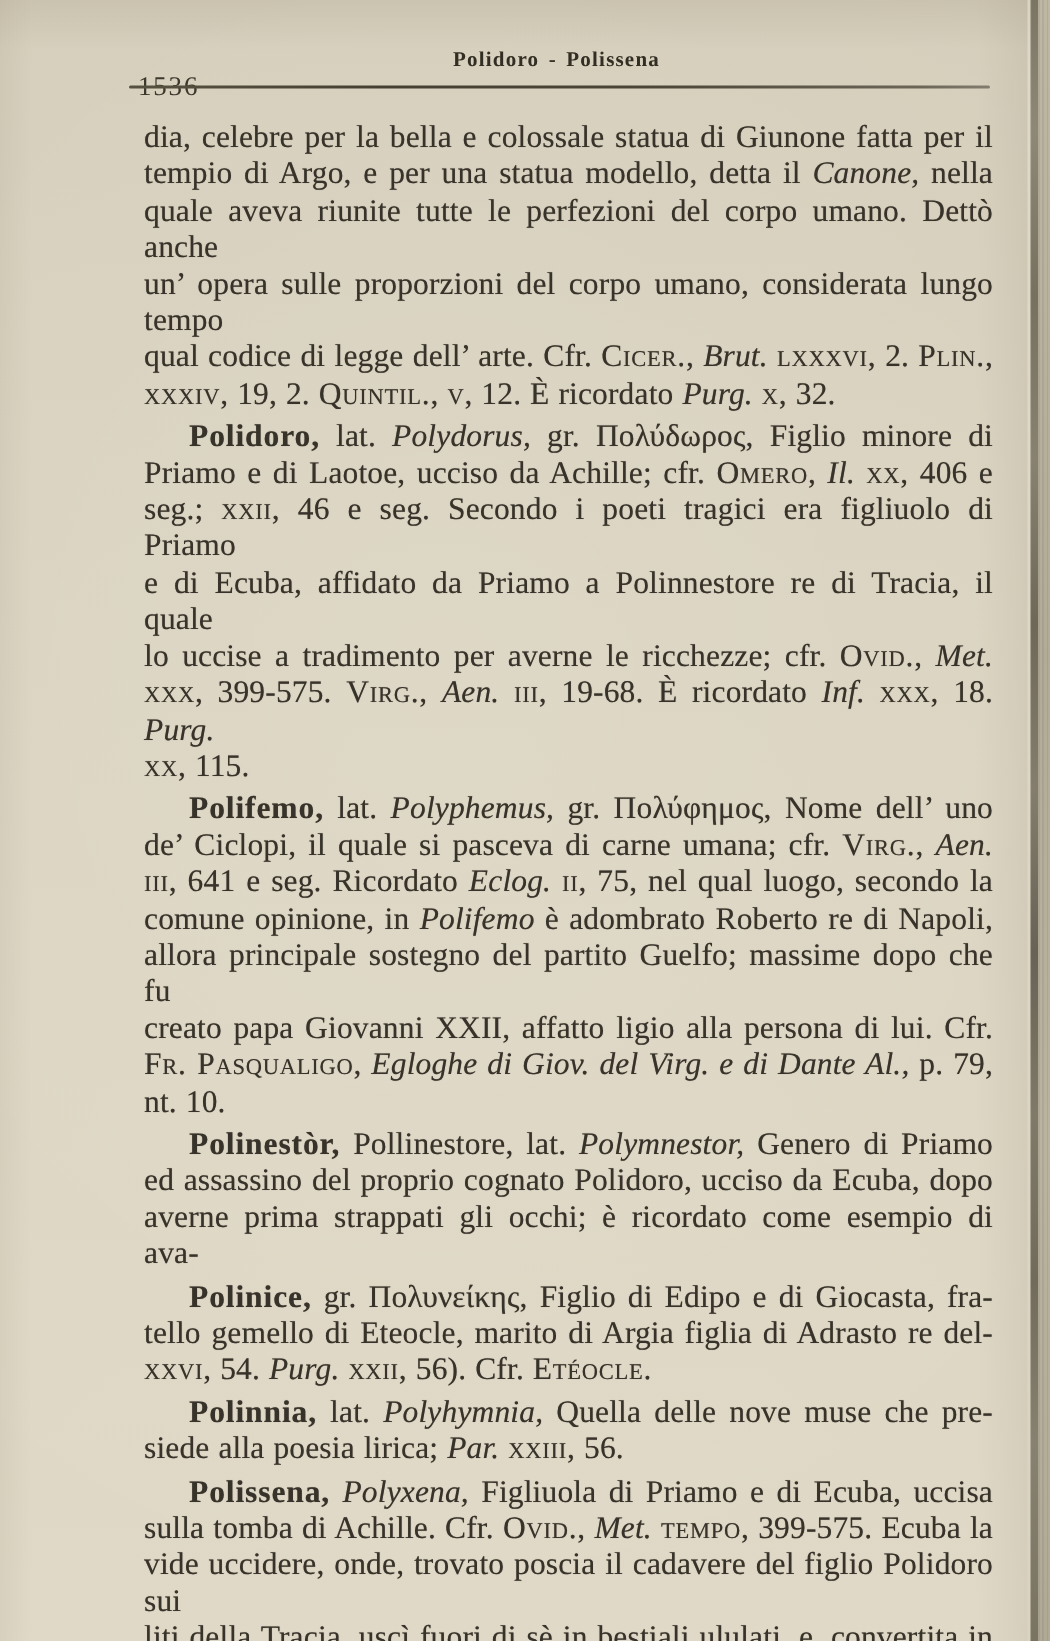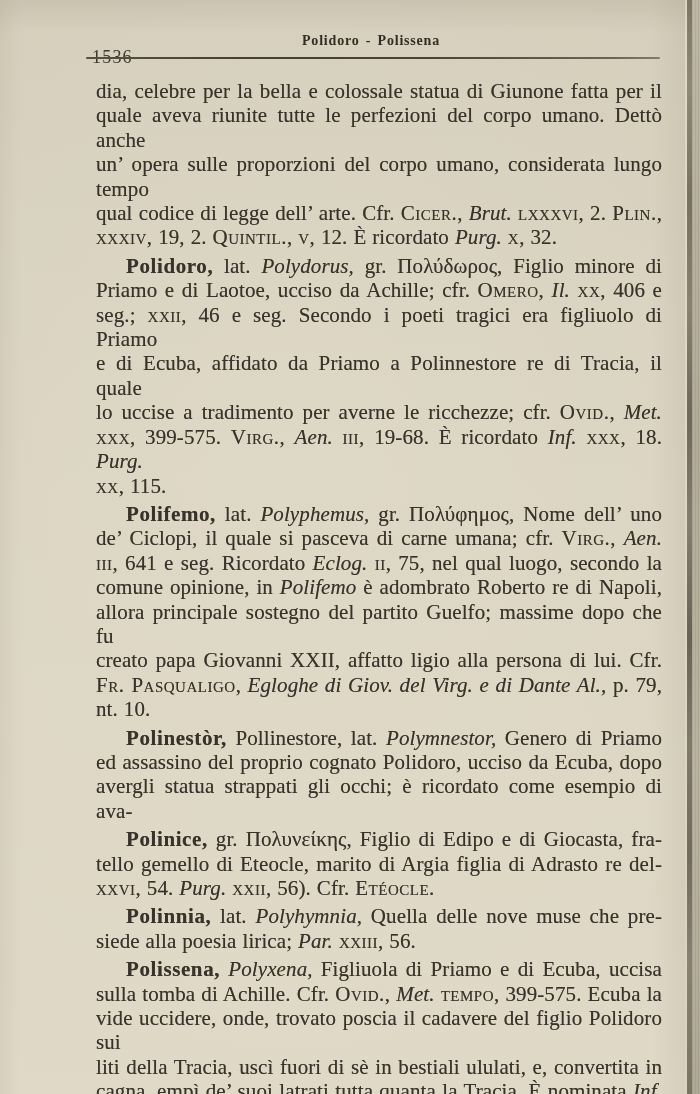--- a/index.html
+++ b/index.html
@@ -86,20 +86,21 @@
 <div class="sheet">
   <div class="header">
     <span class="page-num">1536</span>
     <div class="running-title">Polidoro - Polissena</div>
   </div>
   <div class="header-rule"></div>
 
   <div class="page-body">
       <div class="para">
         <div class="line"><span class="seg">dia, celebre per la bella e colossale statua di Giunone fatta per il</span></div>
+        <div class="line"><span class="seg">tempio di Argo, e per una statua modello, detta il </span><span class="seg it">Canone,</span><span class="seg"> nella</span></div>
         <div class="line"><span class="seg">quale aveva riunite tutte le perfezioni del corpo umano. Dettò anche</span></div>
         <div class="line"><span class="seg">un’ opera sulle proporzioni del corpo umano, considerata lungo tempo</span></div>
         <div class="line"><span class="seg">qual codice di legge dell’ arte. Cfr. </span><span class="seg sc">Cicer.</span><span class="seg">, </span><span class="seg it">Brut.</span><span class="seg"> </span><span class="seg sc">lxxxvi</span><span class="seg">, 2. </span><span class="seg sc">Plin.</span><span class="seg">,</span></div>
         <div class="line last"><span class="seg sc">xxxiv</span><span class="seg">, 19, 2. </span><span class="seg sc">Quintil.</span><span class="seg">, </span><span class="seg sc">v</span><span class="seg">, 12. È ricordato </span><span class="seg it">Purg.</span><span class="seg"> </span><span class="seg sc">x</span><span class="seg">, 32.</span></div>
       </div>
       <div class="para indent">
         <div class="line"><span class="seg bd">Polidoro,</span><span class="seg"> lat. </span><span class="seg it">Polydorus,</span><span class="seg"> gr. Πολύδωρος, Figlio minore di</span></div>
         <div class="line"><span class="seg">Priamo e di Laotoe, ucciso da Achille; cfr. </span><span class="seg sc">Omero</span><span class="seg">, </span><span class="seg it">Il.</span><span class="seg"> </span><span class="seg sc">xx</span><span class="seg">, 406 e</span></div>
         <div class="line"><span class="seg">seg.; </span><span class="seg sc">xxii</span><span class="seg">, 46 e seg. Secondo i poeti tragici era figliuolo di Priamo</span></div>
         <div class="line"><span class="seg">e di Ecuba, affidato da Priamo a Polinnestore re di Tracia, il quale</span></div>
@@ -113,21 +114,21 @@
         <div class="line"><span class="seg sc">iii</span><span class="seg">, 641 e seg. Ricordato </span><span class="seg it">Eclog.</span><span class="seg"> </span><span class="seg sc">ii</span><span class="seg">, 75, nel qual luogo, secondo la</span></div>
         <div class="line"><span class="seg">comune opinione, in </span><span class="seg it">Polifemo</span><span class="seg"> è adombrato Roberto re di Napoli,</span></div>
         <div class="line"><span class="seg">allora principale sostegno del partito Guelfo; massime dopo che fu</span></div>
         <div class="line"><span class="seg">creato papa Giovanni XXII, affatto ligio alla persona di lui. Cfr.</span></div>
         <div class="line"><span class="seg sc">Fr. Pasqualigo</span><span class="seg">, </span><span class="seg it">Egloghe di Giov. del Virg. e di Dante Al.,</span><span class="seg"> p. 79,</span></div>
         <div class="line last"><span class="seg">nt. 10.</span></div>
       </div>
       <div class="para indent">
         <div class="line"><span class="seg bd">Polinestòr,</span><span class="seg"> Pollinestore, lat. </span><span class="seg it">Polymnestor,</span><span class="seg"> Genero di Priamo</span></div>
         <div class="line"><span class="seg">ed assassino del proprio cognato Polidoro, ucciso da Ecuba, dopo</span></div>
-        <div class="line"><span class="seg">avergli statua strappati gli occhi; è ricordato come esempio di ava-</span></div>
+        <div class="line"><span class="seg">averne prima strappati gli occhi; è ricordato come esempio di ava-</span></div>
       </div>
       <div class="para indent">
         <div class="line"><span class="seg bd">Polinice,</span><span class="seg"> gr. Πολυνείκης, Figlio di Edipo e di Giocasta, fra-</span></div>
         <div class="line"><span class="seg">tello gemello di Eteocle, marito di Argia figlia di Adrasto re del-</span></div>
         <div class="line last"><span class="seg sc">xxvi</span><span class="seg">, 54. </span><span class="seg it">Purg.</span><span class="seg"> </span><span class="seg sc">xxii</span><span class="seg">, 56). Cfr. </span><span class="seg sc">Etéocle</span><span class="seg">.</span></div>
       </div>
       <div class="para indent">
         <div class="line"><span class="seg bd">Polinnia,</span><span class="seg"> lat. </span><span class="seg it">Polyhymnia,</span><span class="seg"> Quella delle nove muse che pre-</span></div>
         <div class="line last"><span class="seg">siede alla poesia lirica; </span><span class="seg it">Par.</span><span class="seg"> </span><span class="seg sc">xxiii</span><span class="seg">, 56.</span></div>
       </div>

